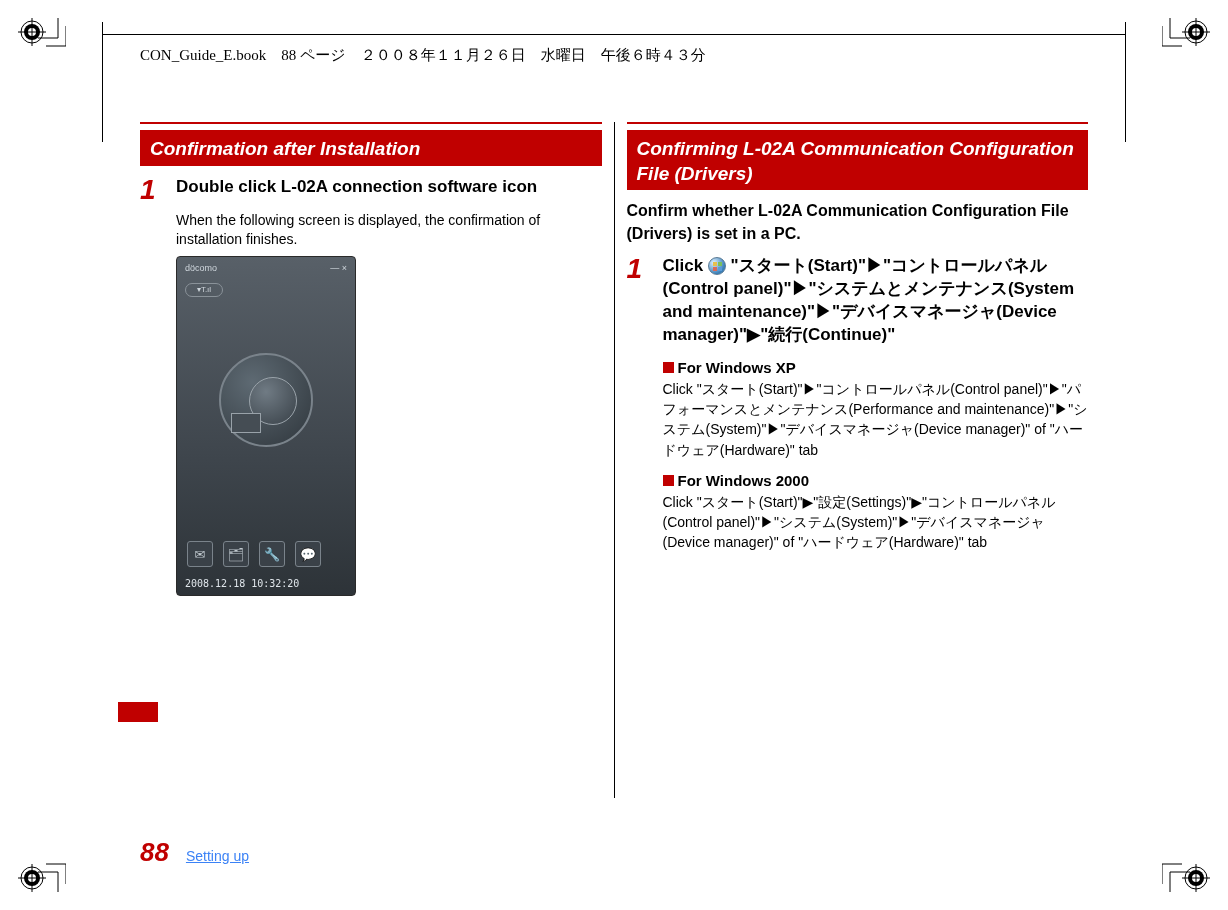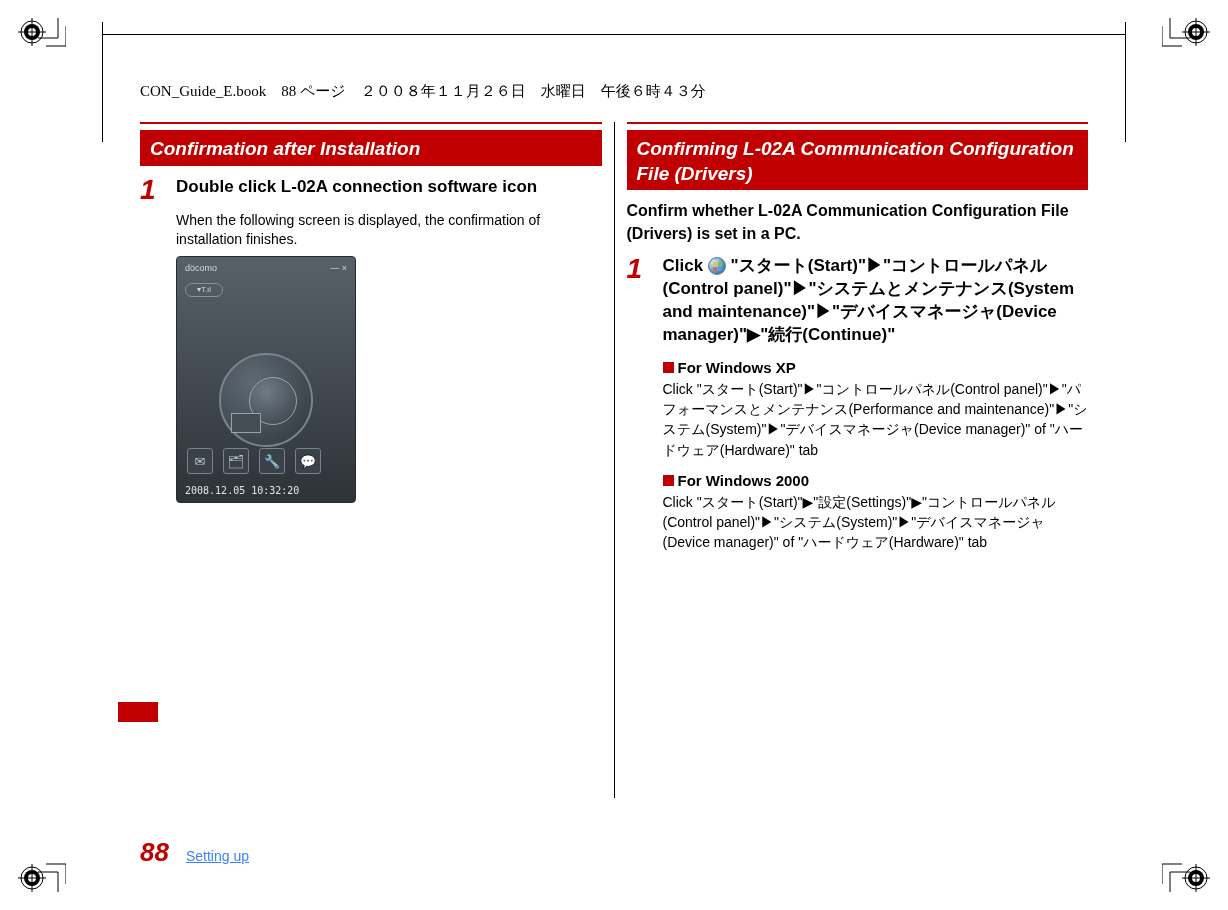--- a/index.html
+++ b/index.html
@@ -24,21 +24,20 @@
   }
   .rule-top { position:absolute; top:22px; left:22px; right:22px; height:1px; background:#000; }
   .rule-top::before, .rule-top::after { content:""; position:absolute; top:-12px; width:1px; height:120px; background:#000; }
   .rule-top::before { left:0; }
   .rule-top::after { right:0; }
 
   .header-text {
     position:absolute; top:34px; left:60px;
     font-family: "MS Mincho","Hiragino Mincho ProN",serif;
     font-size: 15px;
-    margin-top: 36px;
   }
 
   .columns {
     position:absolute; top:110px; left:60px; right:60px; bottom:100px;
     display:flex; gap:12px;
   }
   .col { flex:1; position:relative; }
   .divider { width:1px; background:#000; }
 
   .section-bar {
@@ -56,21 +55,21 @@
     color:#c00000; font-weight:bold; font-size:28px;
     font-style:italic; width:36px; flex-shrink:0; line-height:1;
     font-family: Arial, sans-serif;
   }
   .step-body { flex:1; }
   .step-title { font-weight:bold; font-size:17px; line-height:1.35; }
   .step-desc { font-size:14px; line-height:1.35; margin-top:12px; }
 
   .screenshot {
     margin-top:8px; margin-left:36px;
-    width:180px; height:247px;
+    width:180px; height:340px;
     background: linear-gradient(180deg,#586068 0%, #3e454c 60%, #2d3338 100%);
     border:1px solid #2a2a2a;
     border-radius:4px;
     position:relative;
     color:#cfd6dc;
     font-size:9px;
   }
   .screenshot .titlebar { position:absolute; top:6px; left:8px; right:8px; display:flex; justify-content:space-between; }
   .screenshot .signal { position:absolute; top:26px; left:8px; width:38px; height:14px; border:1px solid #8a9299; border-radius:7px; font-size:8px; text-align:center; line-height:12px; }
   .screenshot .globe {
@@ -188,21 +187,21 @@
         <div class="globe">
           <div class="inner"></div>
           <div class="lap"></div>
         </div>
         <div class="iconrow">
           <span>✉</span>
           <span>🗂</span>
           <span>🔧</span>
           <span>💬</span>
         </div>
-        <div class="ts">2008.12.05 10:32:20</div>
+        <div class="ts">2008.12.18 10:32:20</div>
       </div>
     </div>
 
     <div class="divider"></div>
 
     <div class="col">
       <div class="thin-top"></div>
       <div class="section-bar">Confirming L-02A Communication Configuration File (Drivers)</div>
 
       <div class="intro-bold">Confirm whether L-02A Communication Configuration File (Drivers) is set in a PC.</div>

